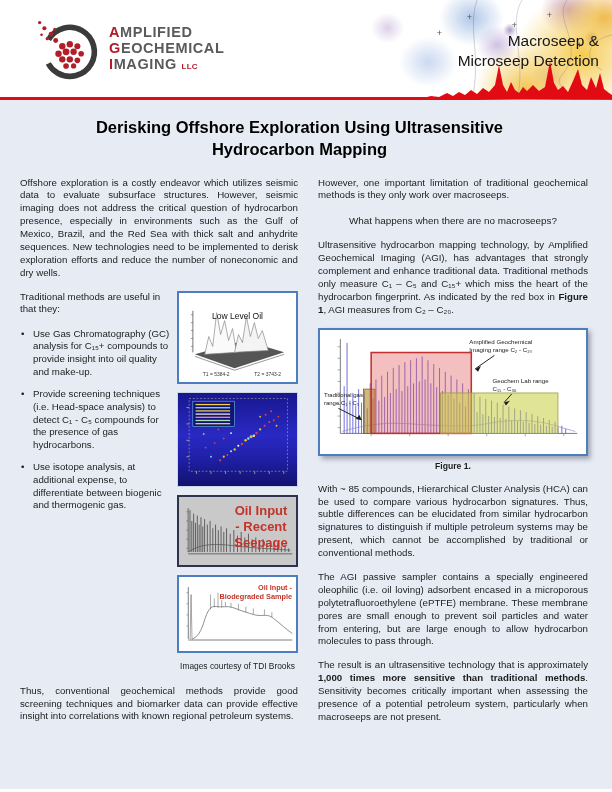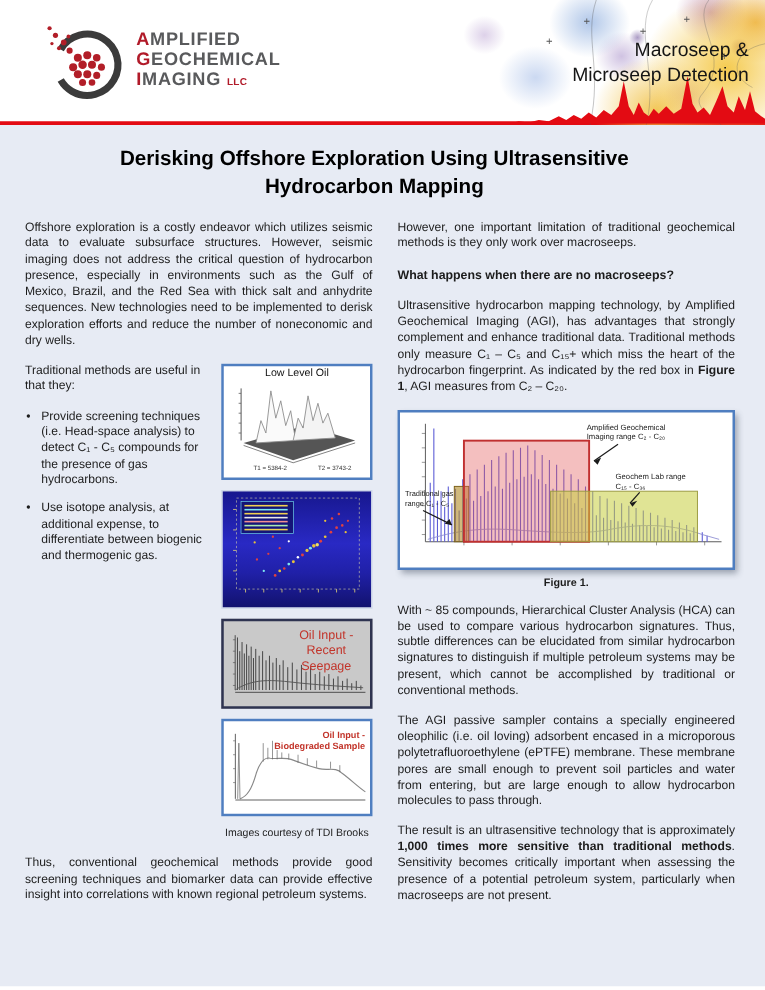--- a/index.html
+++ b/index.html
@@ -41,30 +41,30 @@
   p.body-p { font-size:9.7px; line-height:1.33; text-align:justify; margin-bottom:11px; }
   .left-row { display:flex; gap:7px; margin-top:3px; }
   .bullets-col { width:150px; font-size:9.7px; line-height:1.3; }
   .bullets-col .intro { margin-bottom:12px; }
   ul.blist { list-style:none; }
   ul.blist li { position:relative; padding-left:13px; margin-bottom:10px; }
   ul.blist li::before { content:"•"; position:absolute; left:1px; top:0; }
   .images-col { width:121px; }
   .mini-fig { position:relative; margin-bottom:8px; background:#fff; }
   .fig1-img { border:2px solid #4f7ec0; height:93px; }
-  .fig1-title { position:absolute; top:0; left:0; right:0; text-align:center; font-size:8.5px; color:#111; }
+  .fig1-title { position:absolute; top:18px; left:0; right:0; text-align:center; font-size:8.5px; color:#111; }
   .fig2-img { border:1px solid #cdd6e8; height:95px; background:linear-gradient(180deg,#17178e 0%,#2929c4 45%,#2020a8 70%,#12126e 100%); }
   .fig3-img { border:2px solid #2e3350; height:72px; background:#c9c9c9; }
-  .fig3-label { position:absolute; top:6px; right:6px; width:58px; text-align:center; font-size:10px; font-weight:normal; color:#c2342a; line-height:1.25; }
+  .fig3-label { position:absolute; top:6px; right:6px; width:58px; text-align:center; font-size:13px; font-weight:bold; color:#c2342a; line-height:1.25; }
   .fig4-img { border:2px solid #4f7ec0; height:78px; }
   .fig4-label { position:absolute; top:6px; right:4px; width:78px; text-align:right; font-size:7.3px; font-weight:bold; color:#c2342a; line-height:1.25; }
   .img-caption { text-align:center; font-size:8.4px; color:#222; margin-top:2px; }
   .closing { margin-top:14px; }
 
-  .center-head { font-size:9.9px; font-weight:bold; text-align:left; margin:13px 0 13px 0; }
+  .center-head { font-size:9.9px; font-weight:normal; text-align:center; margin:13px 0 13px 0; }
   .b { font-weight:bold; }
   .figure1-box { background:#fff; border:2px solid #4f7ec0; box-shadow:2.5px 3px 5px rgba(60,70,90,.45); padding:3px; margin:3px 0 5px 0; }
   .figure1-caption { text-align:center; font-size:8.6px; font-weight:bold; margin:4px 0 12px 0; }
   svg { display:block; }
 </style>
 </head>
 <body>
 
 <div class="page">
 
@@ -130,20 +130,21 @@
 
     <div class="cols">
 
       <div class="col-left">
         <p class="body-p">Offshore exploration is a costly endeavor which utilizes seismic data to evaluate subsurface structures. However, seismic imaging does not address the critical question of hydrocarbon presence, especially in environments such as the Gulf of Mexico, Brazil, and the Red Sea with thick salt and anhydrite sequences. New technologies need to be implemented to derisk exploration efforts and reduce the number of noneconomic and dry wells.</p>
 
         <div class="left-row">
           <div class="bullets-col">
             <div class="intro">Traditional methods are useful in that they:</div>
             <ul class="blist">
+              <li>Use Gas Chromatography (GC) analysis for C₁₅+ compounds to provide insight into oil quality and make-up.</li>
               <li>Provide screening techniques (i.e. Head-space analysis) to detect C₁ - C₅ compounds for the presence of gas hydrocarbons.</li>
               <li>Use isotope analysis, at additional expense, to differentiate between biogenic and thermogenic gas.</li>
             </ul>
           </div>
 
           <div class="images-col">
 
             <div class="mini-fig fig1-img">
               <div class="fig1-title">Low Level Oil</div>
               <svg width="117" height="89" viewBox="0 0 118 86">

